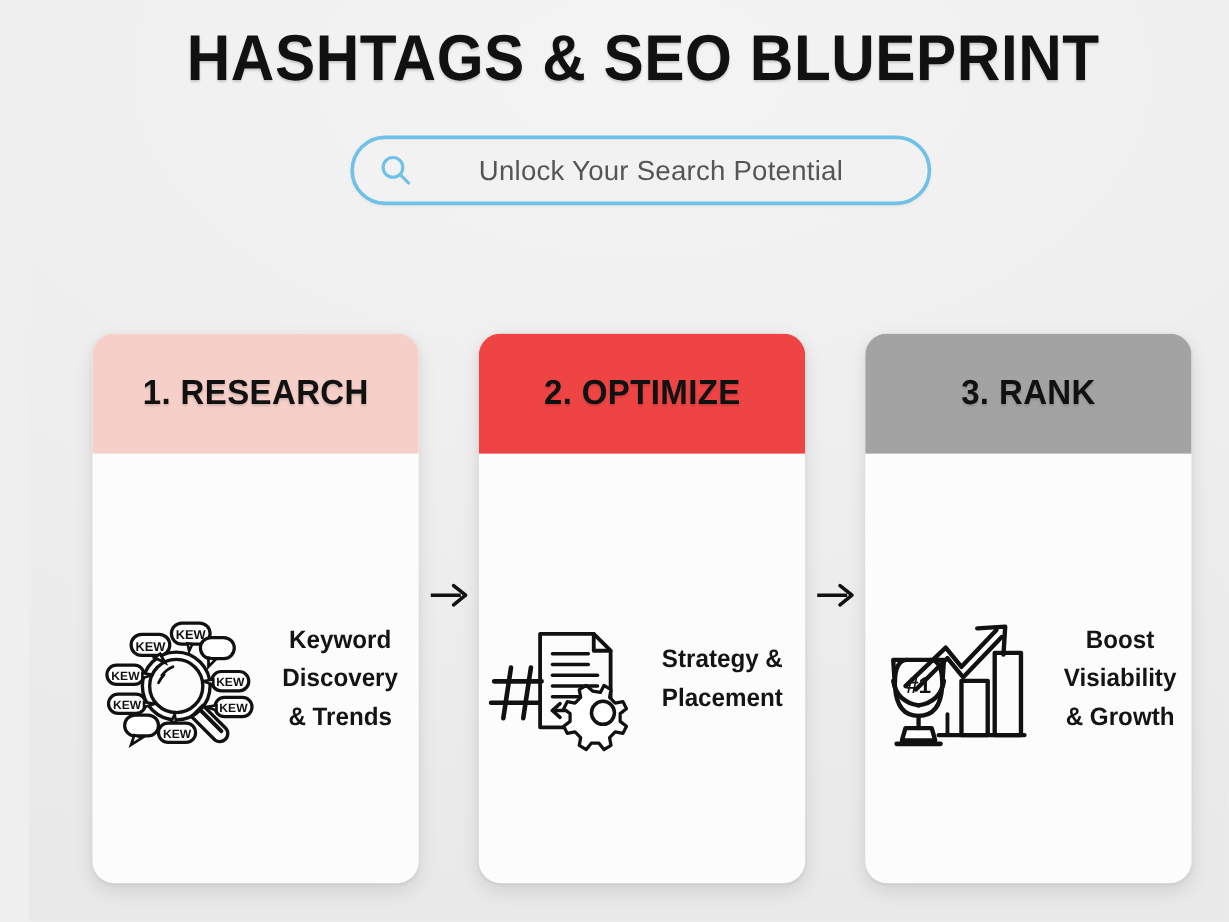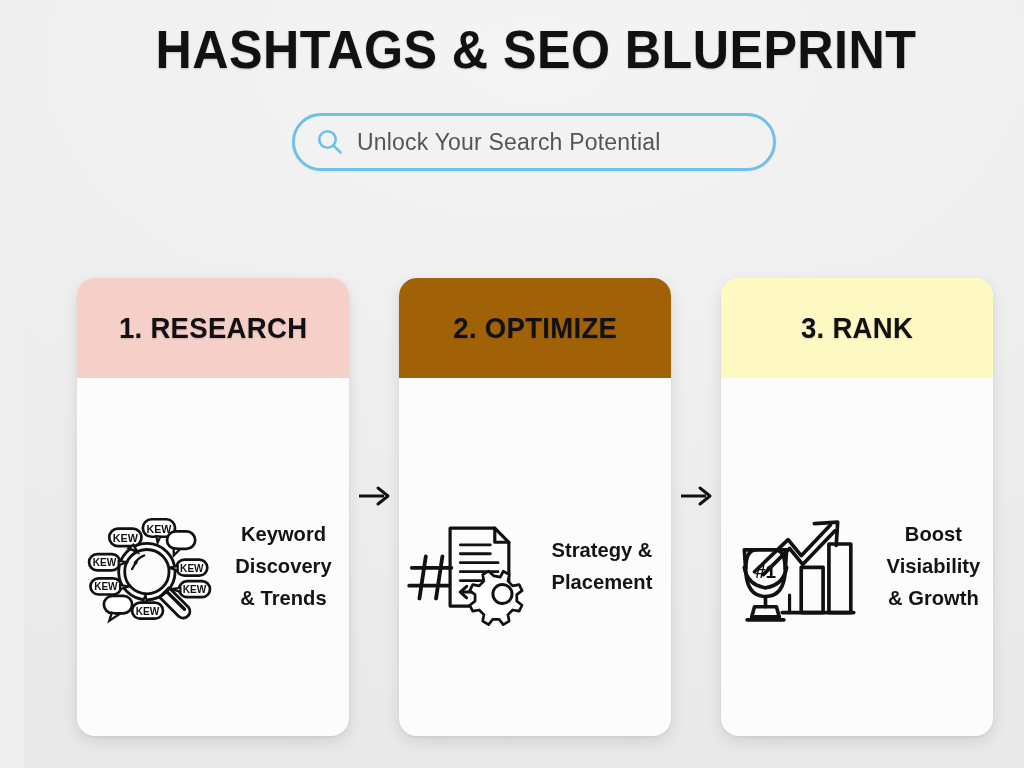--- a/index.html
+++ b/index.html
@@ -48,20 +48,21 @@
     width: 484px;
     height: 58px;
     box-sizing: border-box;
     border: 3px solid #6fc1e8;
     border-radius: 29px;
     background: #f2f2f2;
     display: flex;
     align-items: center;
     padding-left: 20px;
     box-shadow: 0 1px 3px rgba(0,0,0,0.06);
+    gap: 42px;
   }
   #search-icon {
     flex: 0 0 auto;
     width: 30px;
     height: 30px;
     margin-right: 12px;
     display: block;
   }
   #search-text {
     font-size: 23px;
@@ -89,22 +90,22 @@
   #card-3 { left: 697px; }
 
   .card-header {
     height: 100px;
     flex: 0 0 auto;
     display: flex;
     align-items: center;
     justify-content: center;
   }
   #card-1 .card-header { background: #f7cfc9; }
-  #card-2 .card-header { background: #a16207; }
-  #card-3 .card-header { background: #fef9c3; }
+  #card-2 .card-header { background: #ef4444; }
+  #card-3 .card-header { background: #a3a3a3; }
 
   .card-title {
     font-family: "Liberation Sans Narrow", "Liberation Sans", sans-serif;
     font-weight: bold;
     font-size: 29px;
     color: #111111;
     letter-spacing: 0.3px;
     transform: scaleX(0.95);
     text-shadow: 0 1px 2px rgba(0,0,0,0.15);
     white-space: nowrap;

